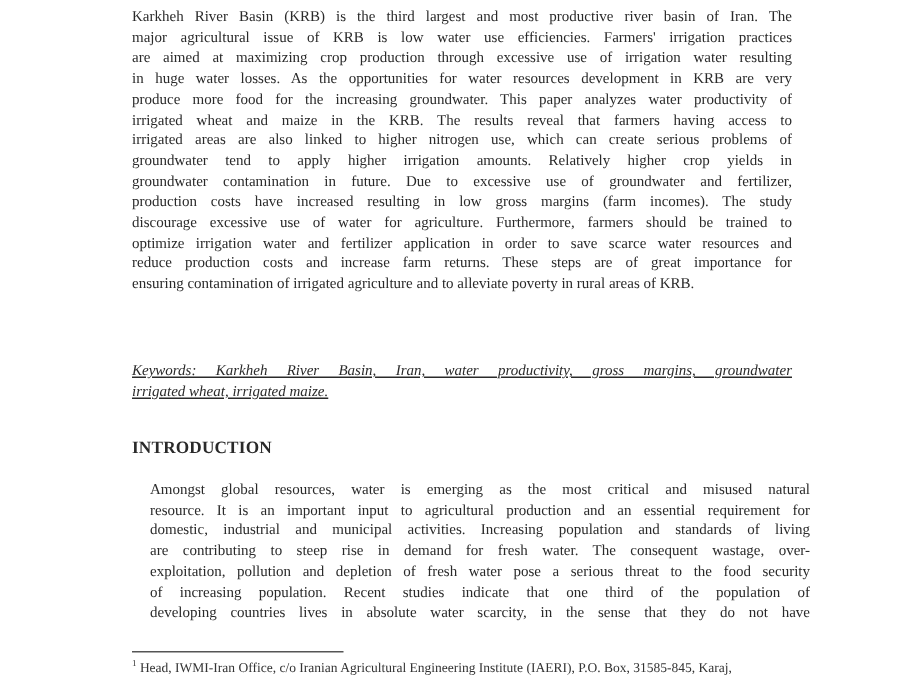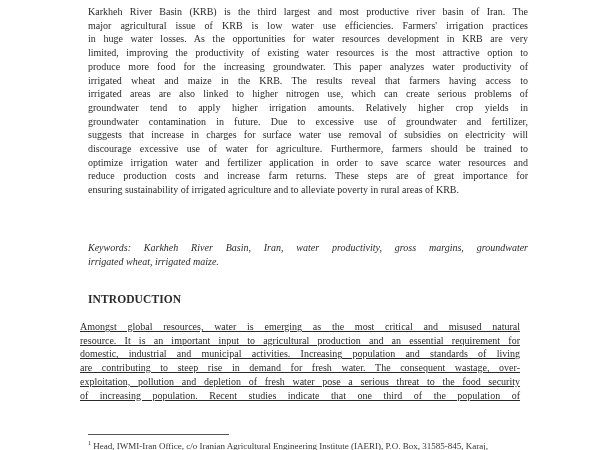--- a/index.html
+++ b/index.html
@@ -10,60 +10,61 @@
     color: #2a2a2a;
     position: relative;
   }
   .page { position: absolute; left: 88px; top: 5px; width: 440px; }
   .para {
     font-size: 10px; line-height: 13.7px;
     text-align: justify; margin: 0;
   }
   .line { display: block; text-align: justify; text-align-last: justify; white-space: nowrap; }
   .line.last { text-align-last: left; }
-  .keywords { position: absolute; left: 88px; top: 241px; width: 440px; font-style: italic; }
+  .keywords { position: absolute; left: 88px; top: 241px; width: 440px; font-style: italic; text-decoration: underline; }
   .heading {
     position: absolute; left: 88px; top: 293px;
     font-weight: bold; font-size: 11.5px; letter-spacing: 0.1px; text-align: right;
   }
-  .intro { position: absolute; left: 80px; top: 320px; width: 440px; text-decoration: underline; }
+  .intro { position: absolute; left: 100px; top: 320px; width: 440px; }
   .fn-rule { position: absolute; left: 88px; top: 434px; width: 141px; height: 1px; background: #555; }
   .footnote { position: absolute; left: 88px; top: 440px; width: 440px; font-size: 9px; white-space: nowrap; color: #333; }
   .fn-mark { font-size: 6px; vertical-align: super; }
 </style>
 </head>
 <body>
 
 <div class="page para">
   <span class="line">Karkheh River Basin (KRB) is the third largest and most productive river basin of Iran. The</span>
   <span class="line">major agricultural issue of KRB is low water use efficiencies. Farmers' irrigation practices</span>
+  <span class="line">are aimed at maximizing crop production through excessive use of irrigation water resulting</span>
   <span class="line">in huge water losses. As the opportunities for water resources development in KRB are very</span>
-  <span class="line">limited, improving the productivity of existing water resources is the most attractive option to</span>
   <span class="line">produce more food for the increasing groundwater. This paper analyzes water productivity of</span>
   <span class="line">irrigated wheat and maize in the KRB. The results reveal that farmers having access to</span>
   <span class="line">irrigated areas are also linked to higher nitrogen use, which can create serious problems of</span>
   <span class="line">groundwater tend to apply higher irrigation amounts. Relatively higher crop yields in</span>
   <span class="line">groundwater contamination in future. Due to excessive use of groundwater and fertilizer,</span>
-  <span class="line">suggests that increase in charges for surface water use removal of subsidies on electricity will</span>
+  <span class="line">production costs have increased resulting in low gross margins (farm incomes). The study</span>
   <span class="line">discourage excessive use of water for agriculture. Furthermore, farmers should be trained to</span>
   <span class="line">optimize irrigation water and fertilizer application in order to save scarce water resources and</span>
   <span class="line">reduce production costs and increase farm returns. These steps are of great importance for</span>
-  <span class="line last">ensuring sustainability of irrigated agriculture and to alleviate poverty in rural areas of KRB.</span>
+  <span class="line last">ensuring contamination of irrigated agriculture and to alleviate poverty in rural areas of KRB.</span>
 </div>
 
 <div class="keywords para">
   <span class="line">Keywords: Karkheh River Basin, Iran, water productivity, gross margins, groundwater</span>
   <span class="line last">irrigated wheat, irrigated maize.</span>
 </div>
 
 <div class="heading">INTRODUCTION</div>
 
 <div class="intro para">
   <span class="line">Amongst global resources, water is emerging as the most critical and misused natural</span>
   <span class="line">resource. It is an important input to agricultural production and an essential requirement for</span>
   <span class="line">domestic, industrial and municipal activities. Increasing population and standards of living</span>
   <span class="line">are contributing to steep rise in demand for fresh water. The consequent wastage, over-</span>
   <span class="line">exploitation, pollution and depletion of fresh water pose a serious threat to the food security</span>
   <span class="line">of increasing population. Recent studies indicate that one third of the population of</span>
+  <span class="line">developing countries lives in absolute water scarcity, in the sense that they do not have</span>
 </div>
 
 <div class="fn-rule"></div>
 <div class="footnote"><span class="fn-mark">1</span><span> Head, IWMI-Iran Office, c/o Iranian Agricultural Engineering Institute (IAERI), P.O. Box, 31585-845, Karaj,</span></div>
 
 </body></html>

